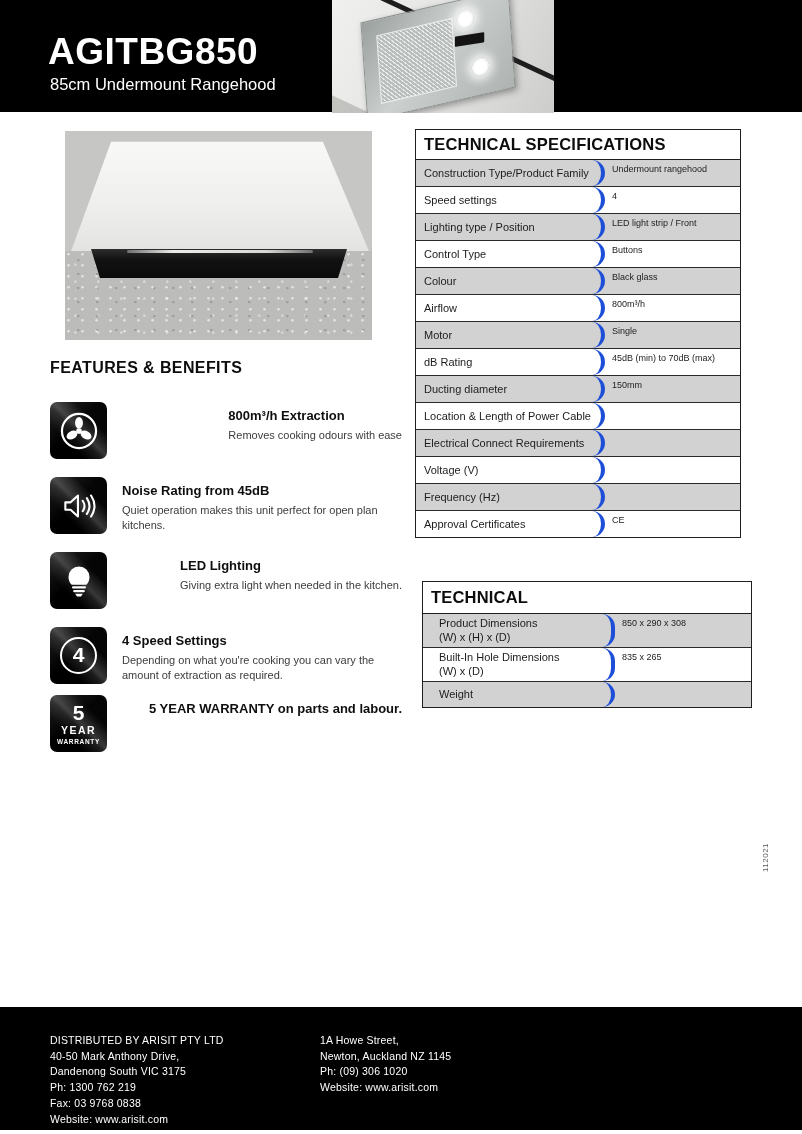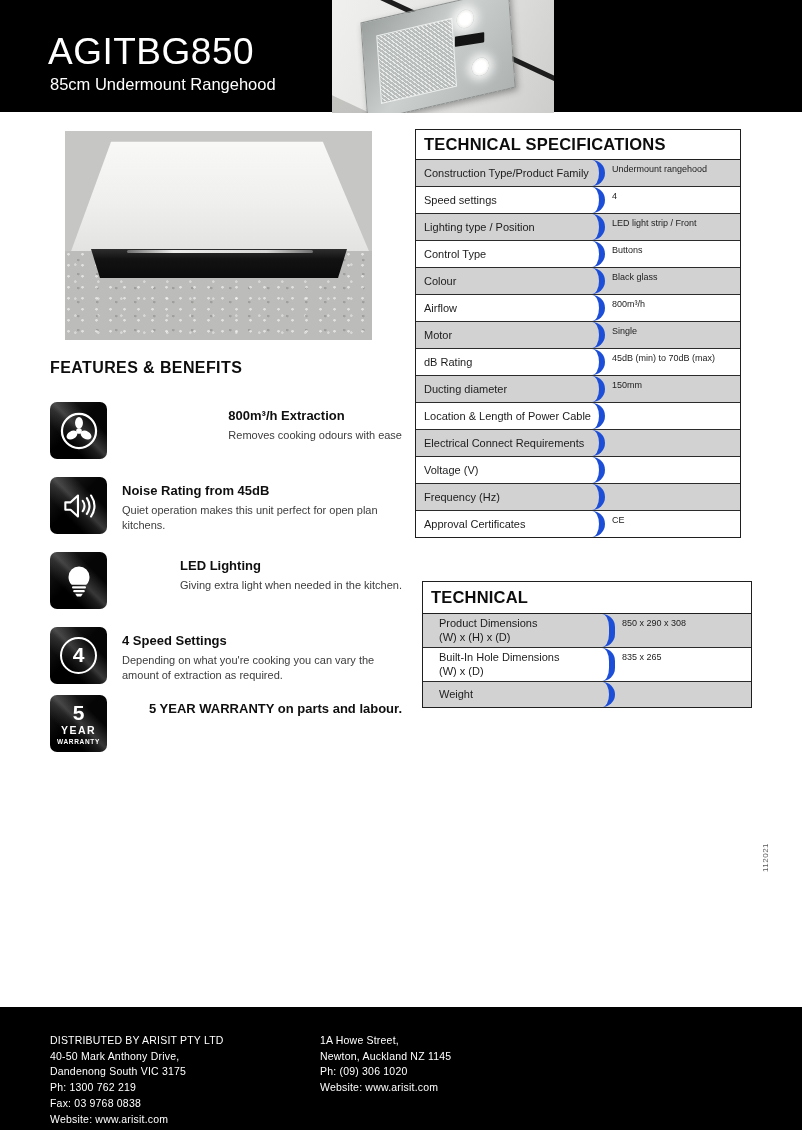--- a/index.html
+++ b/index.html
@@ -4,21 +4,21 @@
 <style>
   * { margin:0; padding:0; box-sizing:border-box; }
   html,body { background:#777; }
   #page {
     position:relative; width:802px; height:1134px; margin:0 auto;
     background:#ffffff; overflow:hidden;
     font-family:"Liberation Sans", sans-serif; color:#1a1a1a;
   }
   
   .header { position:absolute; left:0; top:0; width:802px; height:112px; background:var(--header-bg,#000); }
-  .header-title { position:absolute; left:48px; top:33px; color:#fff; font-size:37px; font-weight:normal; line-height:1; letter-spacing:.5px; }
+  .header-title { position:absolute; left:48px; top:33px; color:#fff; font-size:37px; font-weight:bold; line-height:1; letter-spacing:.5px; }
   .header-subtitle { position:absolute; left:50px; top:75px; color:#fff; font-size:16.5px; line-height:1.2; }
   .header-photo { position:absolute; left:332px; top:0; width:222px; height:113px; overflow:hidden;
     background:linear-gradient(115deg,#f0f0ee 0%,#e2e2e0 55%,#cdcdcb 100%); }
   .hp-ceiling-line { position:absolute; left:30px; top:-14px; width:300px; height:5px; background:#1d1d1d; transform:rotate(25deg); transform-origin:left top; }
   .hp-shadow { position:absolute; left:-20px; top:86px; width:300px; height:60px; background:rgba(120,120,118,.35); transform:rotate(25deg); transform-origin:left top; }
   .hp-panel { position:absolute; left:30px; top:6px; width:152px; height:98px; transform:rotate(-13deg) skewX(-9deg);
     background:linear-gradient(135deg,#9aa09e 0%,#ccd0cf 45%,#aeb3b2 100%); border:1px solid #8b908f; box-shadow:2px 3px 6px rgba(60,60,60,.45); }
   .hp-mesh { position:absolute; left:9%; top:16%; width:52%; height:70%; border:1px solid #eef0ef;
     background:repeating-linear-gradient(45deg,#e9ebea 0 1px,#b9bdbc 1px 3px); }
   .hp-light { position:absolute; width:18px; height:18px; border-radius:50%;
@@ -46,21 +46,21 @@
   
   .spec-table { position:absolute; background:#fff; border:1px solid var(--table-border,#1f1f1f); }
   .tech-table { left:415px; top:129px; width:326px; }
   .dim-table  { left:422px; top:581px; width:330px; }
   .table-title { display:flex; align-items:center; padding-left:8px; font-weight:bold; color:#0d0d0d; letter-spacing:.2px; border-bottom:1px solid var(--table-border,#1f1f1f); background:#fff; }
   .tech-table .table-title { height:30px; font-size:16.5px; }
   .dim-table  .table-title { height:32px; font-size:16.5px; }
   .t-row { display:flex; border-bottom:1px solid #2b2b2b; }
   .t-rows .t-row:last-child { border-bottom:none; }
   .t-rows .t-row:nth-child(odd) { background:var(--row-grey,#d2d2d2); }
-  .t-label { display:flex; align-items:center; border-right:6px solid #1d4ed8; padding:2px 8px; font-size:11px; color:#1c1c1c;border-radius:13px; }
+  .t-label { display:flex; align-items:center; border-right:4px solid #1d4ed8; padding:2px 8px; font-size:11px; color:#1c1c1c;border-radius:13px; }
   .tech-table .t-label { width:189px; min-height:26px; }
   .dim-table  .t-label { width:192px; }
   .t-value { flex:1; padding:4px 7px 12px; font-size:9px; color:#222; }
   .dim-table .t-row-2line .t-label { min-height:33px; }
   .dim-table .t-row-1line .t-label { min-height:25px; }
   .d-lines span { display:block; line-height:13.5px;padding-left:8px; }
   
   .features-title { position:absolute; left:50px; top:359px; font-size:16px; font-weight:bold; color:#0d0d0d; letter-spacing:.4px; }
   .feature { position:absolute; left:50px; display:flex; gap:11px; width:352px;justify-content:space-between; }
   .f1 { top:402px; } .f2 { top:477px; } .f3 { top:552px; } .f4 { top:627px; } .f5 { top:695px; }

